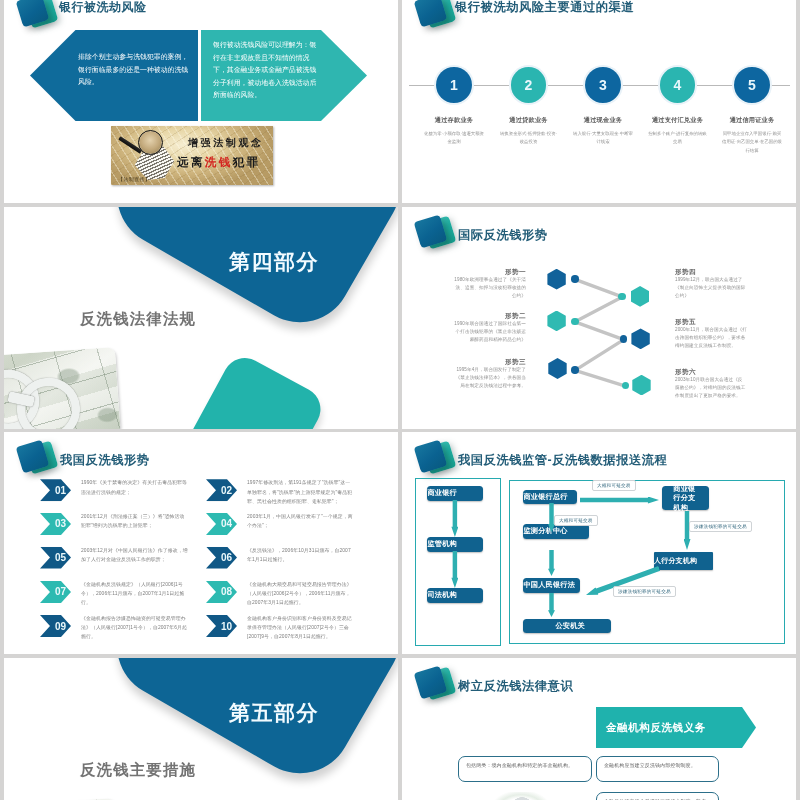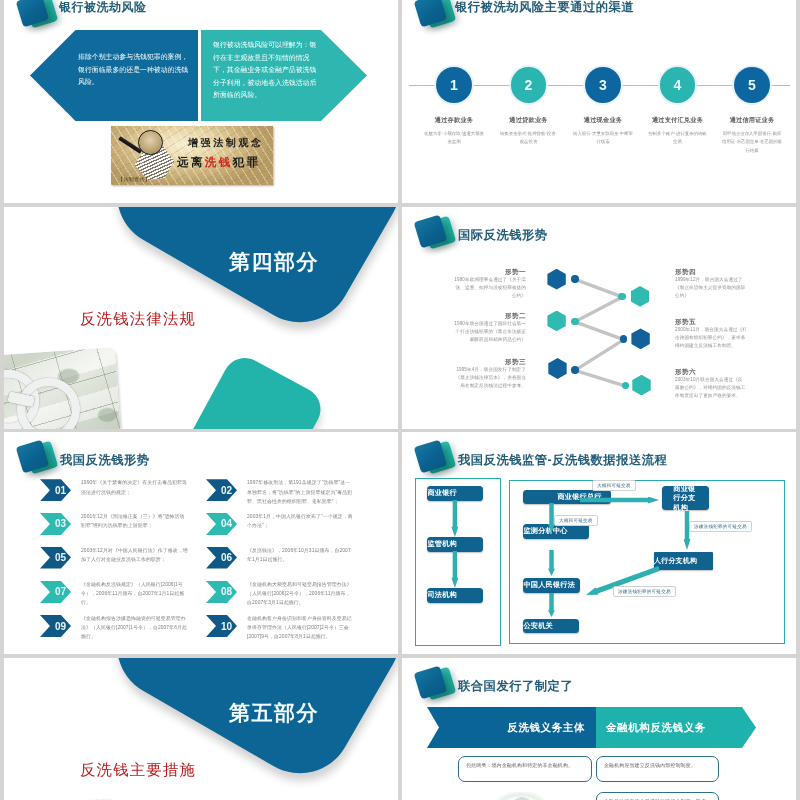--- a/index.html
+++ b/index.html
@@ -180,21 +180,21 @@
         linear-gradient(150deg,#e7ebe2 0%,#d6dccf 28%,#f0f2ec 56%,#ccd4c6 100%);
       box-shadow:1px 2px 3px rgba(0,0,0,.22);}
   .ps-cuff{position:absolute;border-radius:50%;border:8px solid #eef1ef;
       box-shadow:0 0 1.2px rgba(80,85,80,.85),0 0 1.2px rgba(80,85,80,.7) inset;}
   .ps-cuff.a{left:31px;top:15px;width:46px;height:46px;}
   .ps-cuff.b{left:70px;top:26px;width:47px;height:47px;}
   .ps-cuff-bar{position:absolute;left:62px;top:40px;width:26px;height:11px;background:#eef1ef;
       border-radius:3px;box-shadow:0 0 1.2px rgba(80,85,80,.8);transform:rotate(16deg);}
   .ps-num{position:absolute;left:225px;top:44px;color:#f2fbff;font-size:21px;font-weight:bold;
       letter-spacing:1.5px;line-height:22px;}
-  .ps-sub{position:absolute;left:76px;top:104px;color:#b91c1c;font-size:15.4px;font-weight:normal;
+  .ps-sub{position:absolute;left:76px;top:104px;color:#737373;font-size:15.4px;font-weight:bold;
       letter-spacing:1.2px;line-height:16px;}
 </style>
 </head>
 <body>
 
 <div class="grid">
 
   <div class="slide c0 r0">
     <div class="sq-badge" style="left:14px;top:15px;">
       <i class="back"></i>
@@ -230,22 +230,21 @@
     </div>
     <div class="ps-num">第五部分</div>
     <div class="ps-sub">反洗钱主要措施</div>
   </div>
 
   <div class="slide c1 r3">
     <div class="sq-badge" style="left:14px;top:10px;">
       <i class="back"></i>
         <i class="front"></i>
     </div>
-    <div class="slide-title s8-title">联合国发行了制定了</div>
-    <div class="s8-hd l">反洗钱义务主体</div>
+    <div class="slide-title s8-title">树立反洗钱法律意识</div>
     <div class="s8-hd r">金融机构反洗钱义务</div>
     <div class="s8-card c1a">包括两类：境内金融机构和特定的非金融机构。</div>
     <div class="s8-card c2a">金融机构应当建立反洗钱内部控制制度。</div>
     <div class="s8-card c2b">金融机构建立健全反洗钱三项核心制度：客户身</div>
     <div class="s8-stamp"></div>
   </div>
 
   <div class="slide c1 r2">
     <div class="sq-badge" style="left:14px;top:10px;">
       <i class="back"></i>
@@ -255,28 +254,28 @@
 
     <div class="s6-frame s6-fl"></div>
     <div class="s6-frame s6-fr"></div>
 
     <div class="s6-node" style="left:25.4px;top:54px;width:56px;">商业银行</div>
     <div class="s6-arrow v" style="left:49.4px;top:68px;height:37px;"></div>
     <div class="s6-node" style="left:25.4px;top:105px;width:56px;">监管机构</div>
     <div class="s6-arrow v" style="left:49.4px;top:119px;height:37px;"></div>
     <div class="s6-node" style="left:25.4px;top:156px;width:56px;">司法机构</div>
 
-    <div class="s6-node" style="left:121.4px;top:57.8px;width:54px;padding-left:34px;">商业银行总行</div>
+    <div class="s6-node" style="left:121.4px;top:57.8px;width:54px;">商业银行总行</div>
     <div class="s6-node two" style="left:259.9px;top:54px;width:46.9px;">
         <span>商业银行分支机构</span>
       </div>
     <div class="s6-node" style="left:121.4px;top:92px;width:66px;">监测分析中心</div>
     <div class="s6-node big" style="left:252px;top:120.3px;width:59px;">人行分支机构</div>
     <div class="s6-node" style="left:121.4px;top:146.3px;width:57px;">中国人民银行法</div>
-    <div class="s6-node" style="left:121.4px;top:186.8px;width:56px;">公安机关</div>
+    <div class="s6-node" style="left:121.4px;top:186.8px;width:56px;padding-left:32px;">公安机关</div>
 
     <div class="s6-arrow h" style="left:178px;top:64.5px;width:79px;"></div>
     <div class="s6-arrow v" style="left:146px;top:71px;height:29px;"></div>
     <div class="s6-arrow v" style="left:146px;top:118px;height:26px;"></div>
     <div class="s6-arrow v" style="left:146px;top:161px;height:24px;"></div>
     <div class="s6-arrow v" style="left:281.5px;top:79px;height:39px;"></div>
     <div class="s6-arrow diag"></div>
 
     <div class="s6-lab" style="left:190px;top:48px;">大额和可疑交易</div>
     <div class="s6-lab" style="left:152px;top:82.5px;">大额和可疑交易</div>

